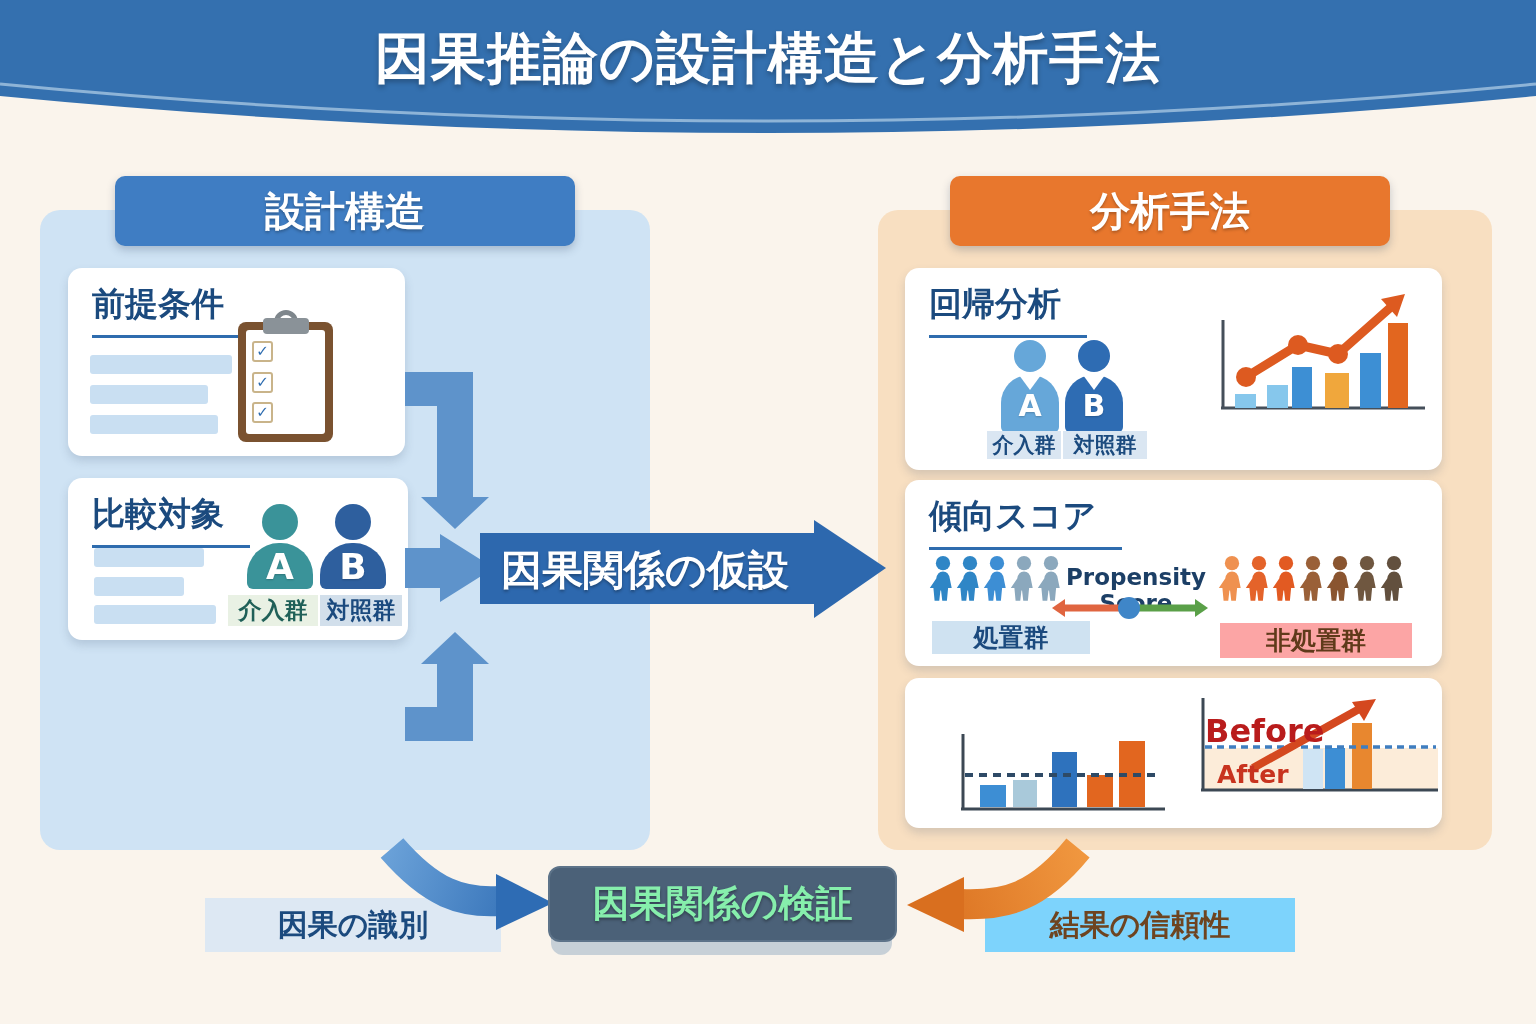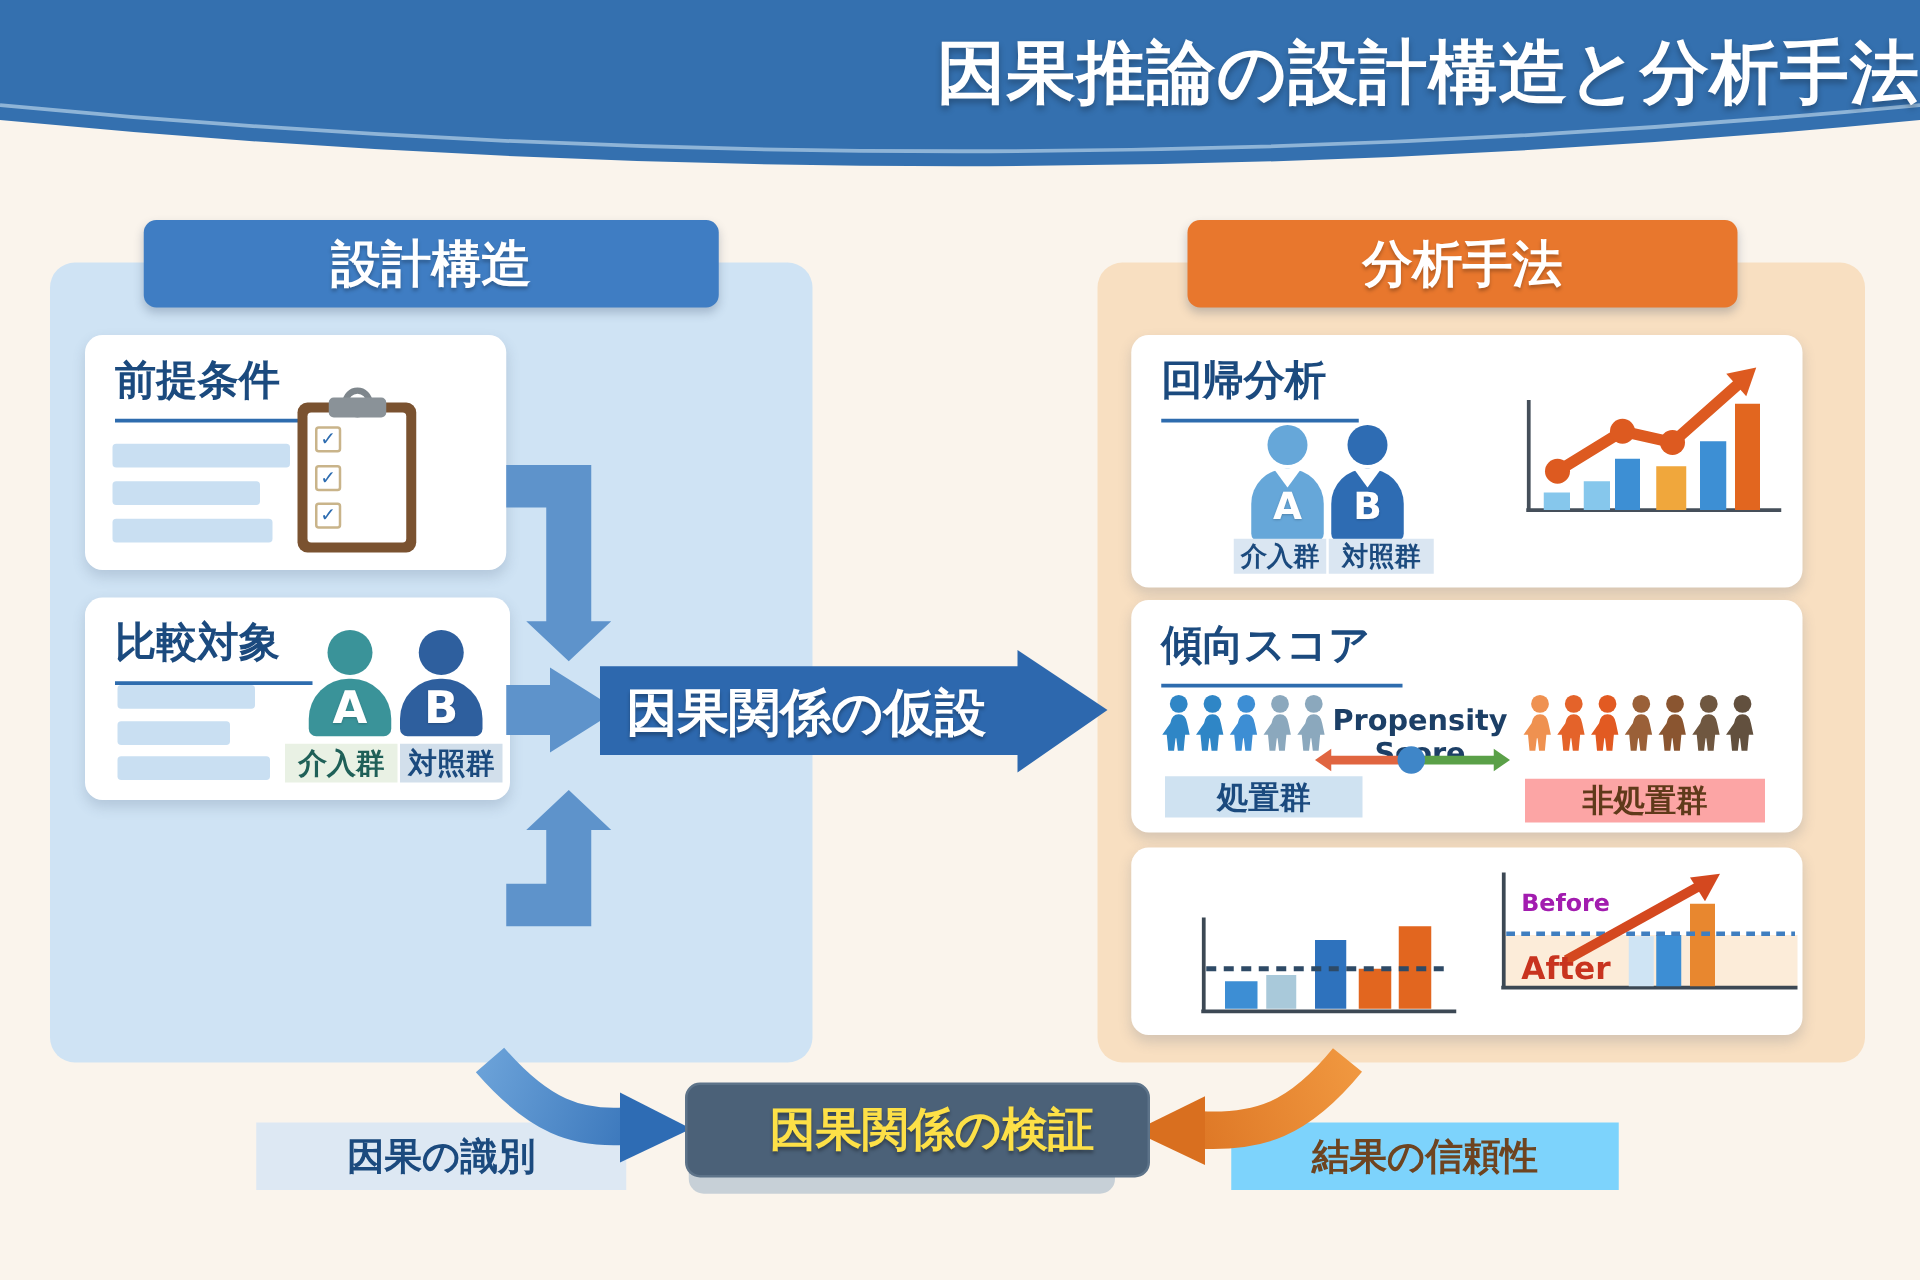--- a/index.html
+++ b/index.html
@@ -5,21 +5,21 @@
   html,body{margin:0;padding:0;background:#e8e4de;}
   .stage{
     position:relative;width:1536px;height:1024px;overflow:hidden;
     background:var(--cream,#faf4ec);
     font-family:"DejaVu Sans","Liberation Sans",sans-serif;
   }
   svg{display:block}
   
   .hdr-svg{position:absolute;left:0;top:0;z-index:1}
   .title{
-    position:absolute;left:0;top:22px;width:100%;z-index:2;text-align:right;
+    position:absolute;left:0;top:22px;width:100%;z-index:2;text-align:center;
     font-size:55px;font-weight:800;color:#fff;letter-spacing:1px;
     text-shadow:0 3px 5px rgba(0,0,0,.28);
     font-family:Liberation Mono, monospace;
   }
   
   .panel{position:absolute;top:210px;height:640px;border-radius:20px;z-index:1}
   .panel-l{left:40px;width:610px;background:var(--panel-blue,#cfe3f4)}
   .panel-r{left:878px;width:614px;background:var(--panel-peach,#f8dfc1)}
   .banner{
     position:absolute;top:176px;height:70px;z-index:3;border-radius:10px;
@@ -102,34 +102,34 @@
   .pgroup-l{left:23px;top:70px}
   .pgroup-r{left:312px;top:70px}
   .pf{width:30px;height:57px;margin-right:-3px}
   .pscore{position:absolute;left:152px;top:84px;width:158px;text-align:center;
           font-size:23px;font-weight:800;color:#1c3f66}
   .parrow{position:absolute;left:146px;top:112px}
   
   .regchart{position:absolute;left:310px;top:22px}
   .didchart-l{position:absolute;left:50px;top:52px}
   .didchart-r{position:absolute;left:290px;top:16px}
-  .before-lbl{position:absolute;left:312px;top:34px;font-size:19px;font-weight:800;color:#a21caf}
+  .before-lbl{position:absolute;left:300px;top:34px;font-size:32px;font-weight:800;color:#b91c1c}
   .after-lbl{position:absolute;left:312px;top:82px;font-size:25px;font-weight:800;color:#c8331f}
   
   .overlay{position:absolute;left:0;top:0;z-index:4;pointer-events:none}
   .bigarrow-label{
     position:absolute;left:478px;top:543px;width:334px;z-index:5;text-align:center;
     font-size:41px;font-weight:800;color:#fff;text-shadow:0 2px 3px rgba(0,0,0,.3);
   }
   
   .vbox{
     position:absolute;left:548px;top:866px;width:345px;height:72px;z-index:5;
     background:var(--dark-box,#4b6178);border:2px solid #5d7389;border-radius:12px;
     display:flex;align-items:center;justify-content:center;
-    color:#fde047;font-size:37px;font-weight:800;text-shadow:0 2px 3px rgba(0,0,0,.35);padding-left:23px;
+    color:#86efac;font-size:37px;font-weight:800;text-shadow:0 2px 3px rgba(0,0,0,.35);
   }
   .vbox-lip{position:absolute;left:551px;top:936px;width:341px;height:19px;z-index:4;
             background:#c7d0d7;border-radius:0 0 12px 12px;box-shadow:inset 0 3px 0 #a7b3bd}
   .blabel{position:absolute;top:898px;height:54px;z-index:3;display:flex;align-items:center;
           justify-content:center;font-weight:800;font-size:30px}
   .blabel-l{left:205px;width:296px;background:#dde8f3;color:#1b4a7e}
   .blabel-r{left:985px;width:310px;background:#7dd3fc;color:#6e4420}
 </style>
 </head>
 <body>

